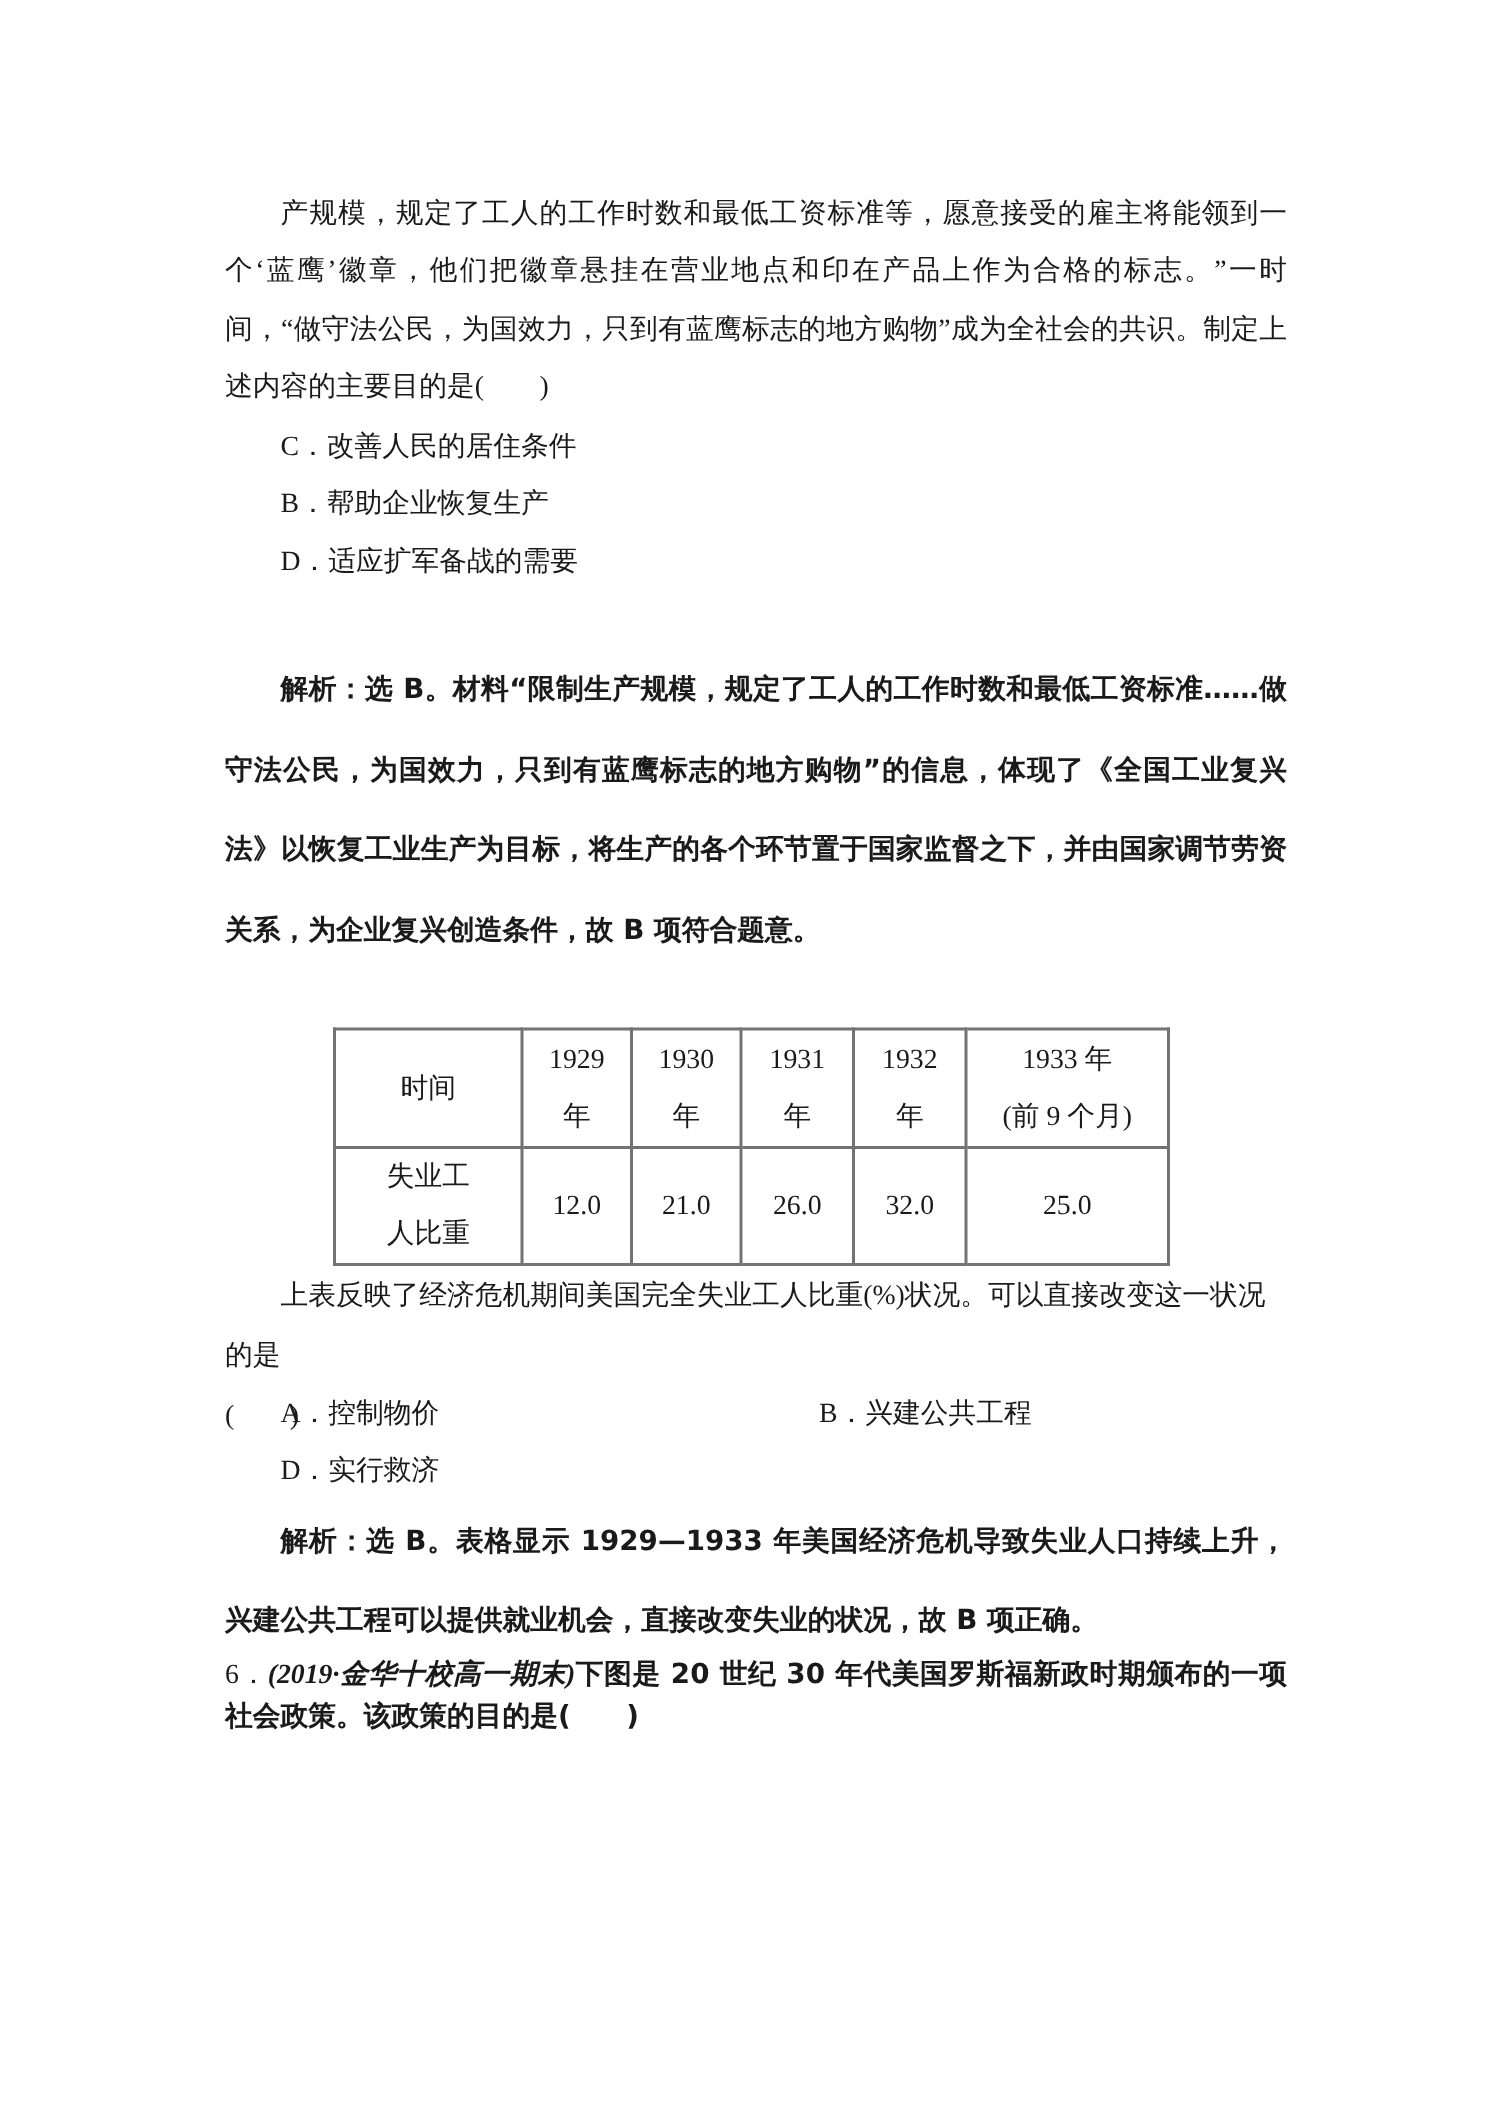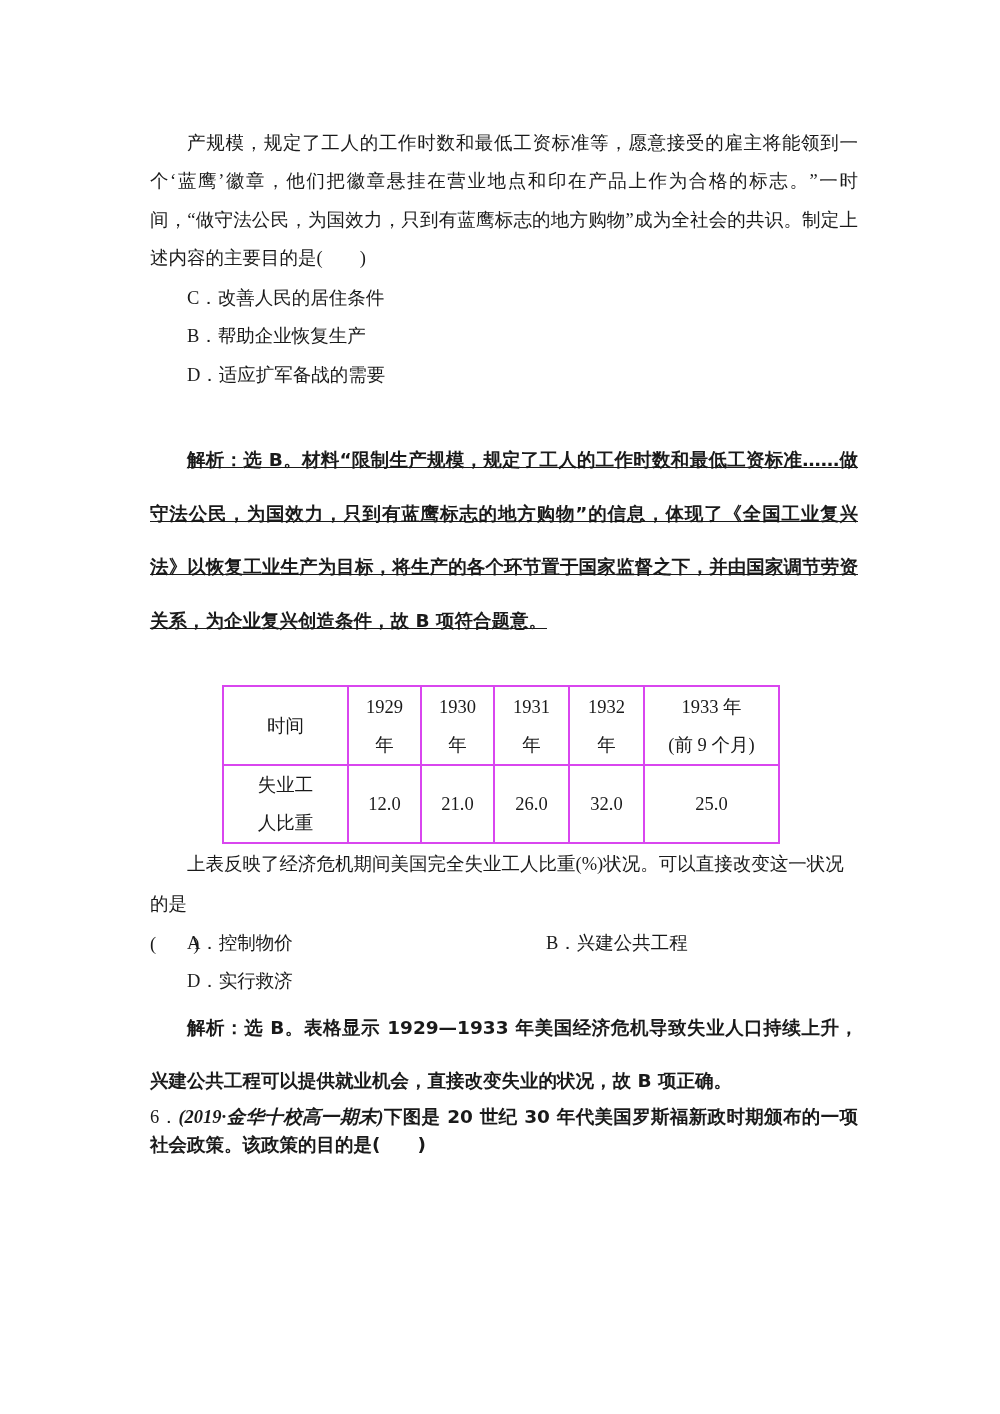--- a/index.html
+++ b/index.html
@@ -15,34 +15,34 @@
   }
   .blk { position: absolute; left: 150px; width: 708px; margin: 0; }
   .serif { font-family: "Liberation Serif", "DejaVu Serif", serif; }
   .heavy { font-family: "DejaVu Sans", sans-serif; font-weight: 700; }
   .cite  { font-family: "Liberation Serif", "DejaVu Serif", serif; font-weight: 700; font-style: italic; }
   .justify { text-align: justify; }
   .indent { text-indent: 2em; }
 
   .q4-stem     { top: 124px; line-height: 38.4px; }
   .q4-options  { top: 279px; line-height: 38.4px; padding-left: 2em; list-style: none; margin: 0; }
-  .q4-analysis { top: 433px; line-height: 53.6px; text-decoration: underline; }
+  .q4-analysis { top: 433px; line-height: 53.6px; }
 
   .q5-head     { top: 645px; line-height: 38px; }
 
   .table-wrap  { position: absolute; top: 685px; left: 222px; }
   table.exam {
     border-collapse: collapse;
     table-layout: fixed;
     font-family: "Liberation Serif", "DejaVu Serif", serif;
     font-size: 18.5px;
     color: #1a1a1a;
   }
   table.exam th, table.exam td {
-    border: 2px solid #d946ef;
+    border: 2px solid #737373;
     text-align: center;
     vertical-align: middle;
     font-weight: normal;
     line-height: 38px;
     padding: 0 2px;
   }
   table.exam tr.hdr  { height: 79px; }
   table.exam tr.data { height: 78px; }
   .cell-line { display: block; }
   .c-time  { width: 125px; }

